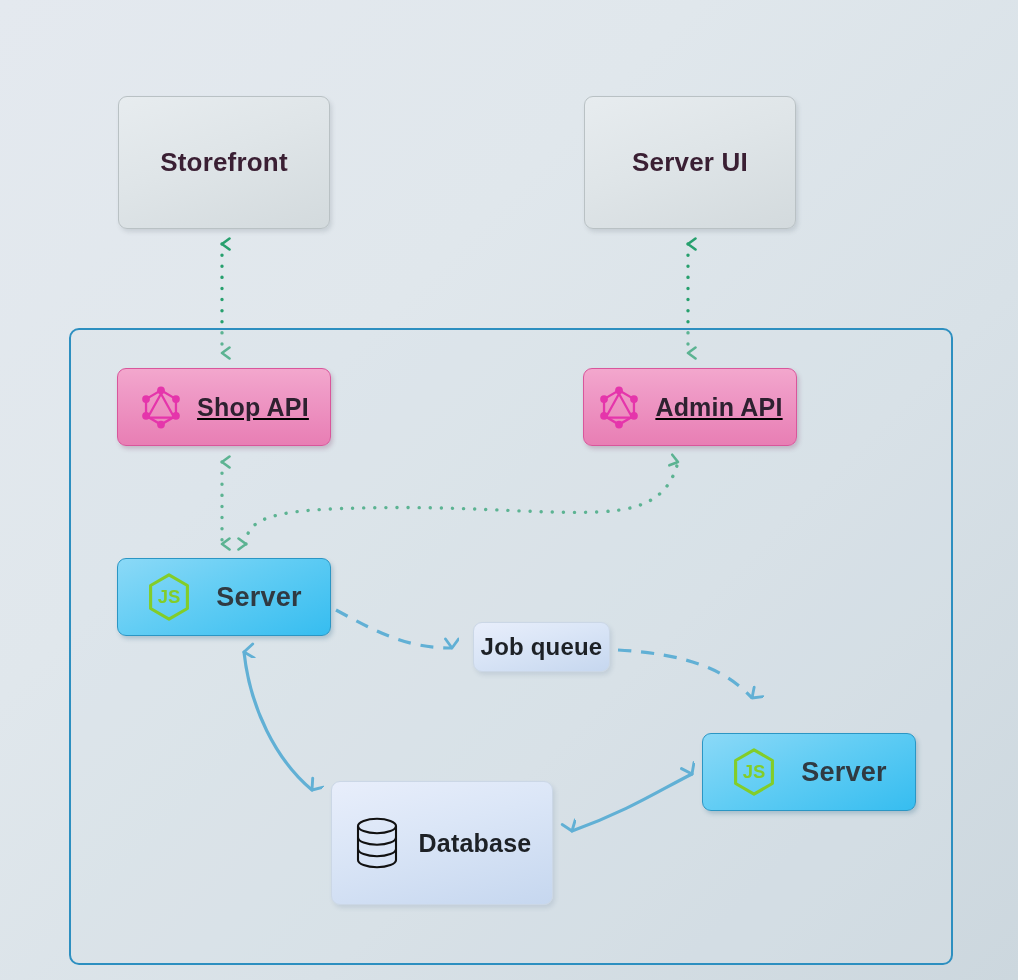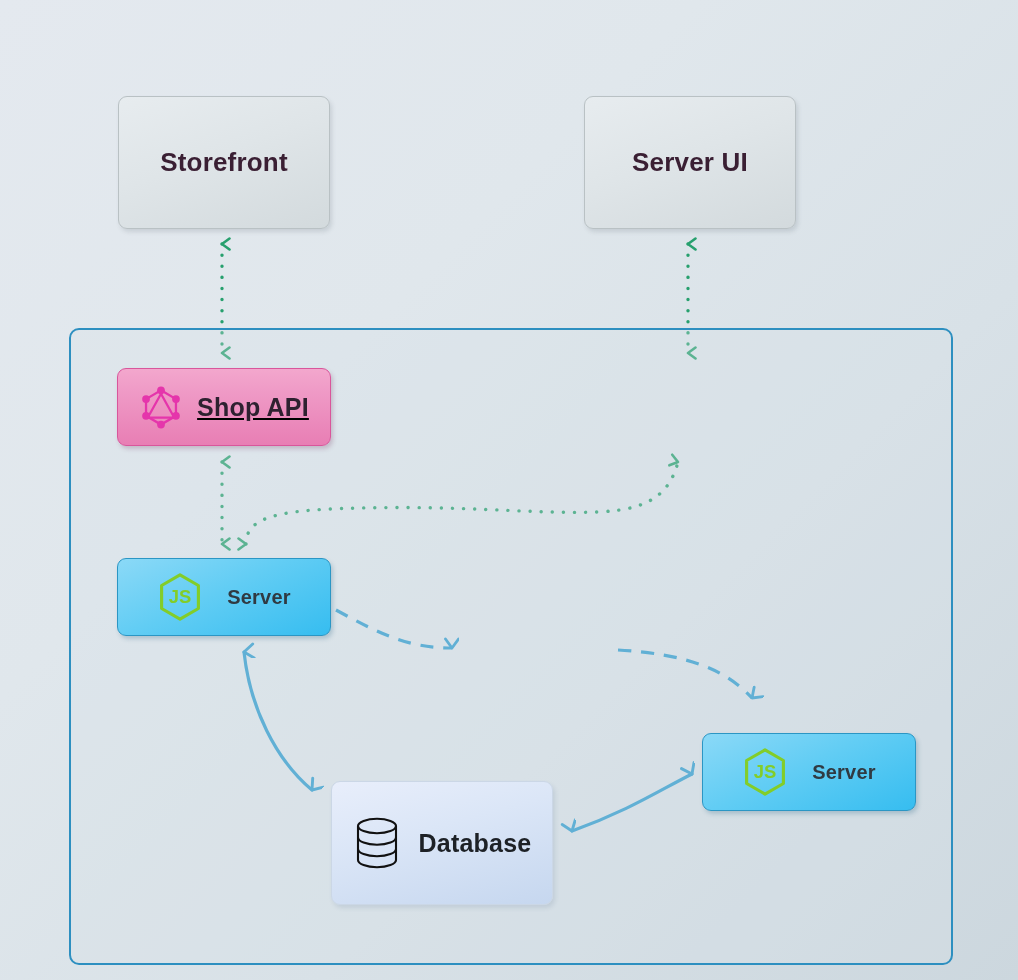--- a/index.html
+++ b/index.html
@@ -87,21 +87,21 @@
   
   .node.runtime {
     background: linear-gradient(155deg, #8bd9f7 0%, #62cdf4 45%, #36bdf0 100%);
     border: 1px solid #2b96c4;
     box-shadow: 2px 3px 4px rgba(40,100,130,0.25);
     gap: 24px;
     padding: 0 14px;
   }
   .node.runtime .label {
     color: #303a42;
-    font-size: 20px;
+    font-size: 27px;
   }
 
   
   .node.infra {
     background: linear-gradient(165deg, #e8eefb 0%, #dbe6f7 40%, #c6d7ef 100%);
     border: 1px solid #cbd7e6;
     box-shadow: 2px 3px 4px rgba(90,110,140,0.16);
     gap: 18px;
     padding: 0 18px;
   }
@@ -200,29 +200,49 @@
         <circle cx="42" cy="17" r="4.4"></circle>
         <circle cx="42" cy="36" r="4.4"></circle>
         <circle cx="25" cy="46" r="4.4"></circle>
         <circle cx="8" cy="36" r="4.4"></circle>
         <circle cx="8" cy="17" r="4.4"></circle>
       </g>
     </svg>
     <span class="label">Shop API</span>
   </div>
 
+  <div class="node api" id="node-adminapi">
+    <svg class="ico" width="44" height="46" viewBox="0 0 50 52">
+      <g stroke="#e535ab" stroke-width="2.6" fill="none" stroke-linecap="round">
+        <path d="M25,7 L42,17 L42,36 L25,46 L8,36 L8,17 Z"></path>
+        <path d="M25,11 L40,38 L10,38 Z"></path>
+      </g>
+      <g fill="#e535ab">
+        <circle cx="25" cy="7" r="4.4"></circle>
+        <circle cx="42" cy="17" r="4.4"></circle>
+        <circle cx="42" cy="36" r="4.4"></circle>
+        <circle cx="25" cy="46" r="4.4"></circle>
+        <circle cx="8" cy="36" r="4.4"></circle>
+        <circle cx="8" cy="17" r="4.4"></circle>
+      </g>
+    </svg>
+    <span class="label">Admin API</span>
+  </div>
 
   <div class="node runtime" id="node-server">
     <svg class="ico" width="46" height="50" viewBox="0 0 50 54">
       <path d="M25,3 L45,14.5 L45,39.5 L25,51 L5,39.5 L5,14.5 Z" fill="none" stroke="#83cd29" stroke-width="3.4" stroke-linejoin="round"></path>
       <text x="25" y="34" text-anchor="middle" font-family="'Liberation Sans', sans-serif" font-size="20" font-weight="bold" fill="#83cd29">JS</text>
     </svg>
     <span class="label">Server</span>
   </div>
 
+  <div class="node infra" id="node-jobqueue">
+    <span class="label">Job queue</span>
+  </div>
 
   <div class="node runtime" id="node-worker">
     <svg class="ico" width="46" height="50" viewBox="0 0 50 54">
       <path d="M25,3 L45,14.5 L45,39.5 L25,51 L5,39.5 L5,14.5 Z" fill="none" stroke="#83cd29" stroke-width="3.4" stroke-linejoin="round"></path>
       <text x="25" y="34" text-anchor="middle" font-family="'Liberation Sans', sans-serif" font-size="20" font-weight="bold" fill="#83cd29">JS</text>
     </svg>
     <span class="label">Server</span>
   </div>
 
   <div class="node infra" id="node-database">

